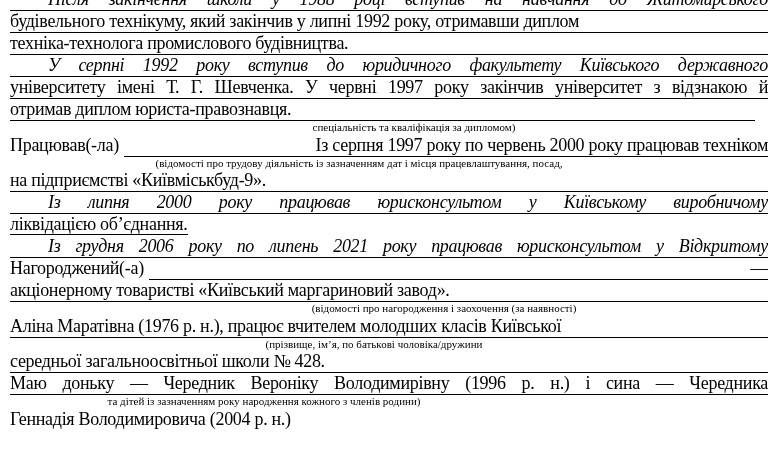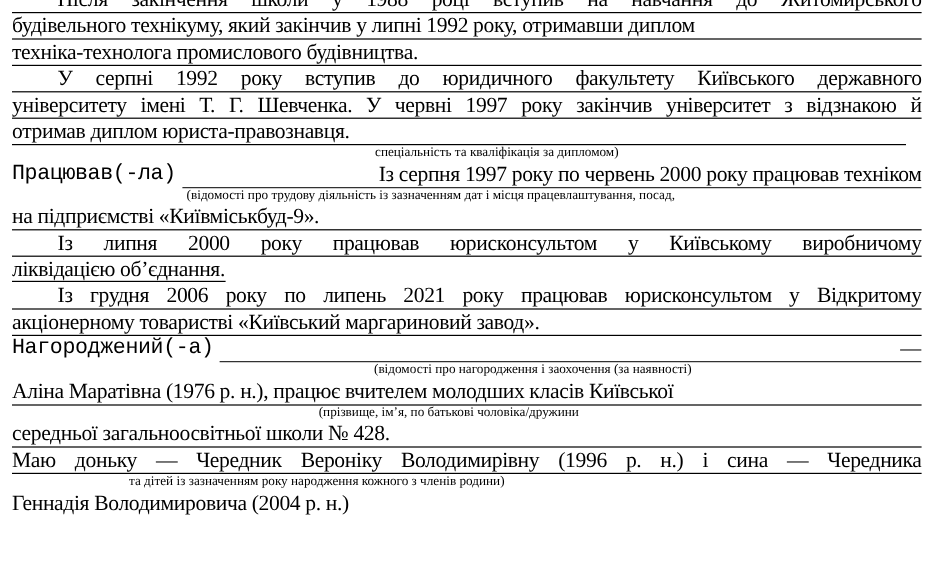--- a/index.html
+++ b/index.html
@@ -7,25 +7,25 @@
     position:relative; width:780px; height:470px; overflow:hidden;
     background:#ffffff; color:#000;
     font-family:"Liberation Serif","DejaVu Serif",serif;
   }
   .doc { position:absolute; top:-11px; left:10px; width:758px; }
   .row {
     box-sizing:border-box; height:22px; line-height:21px;
     font-size:18px; letter-spacing:-0.3px; white-space:nowrap; overflow:hidden;
   }
   .u   { border-bottom:1.5px solid #000; }
-  .ind { text-indent:38px; }
+  .ind { text-indent:38px;font-style:italic; }
   .j   { text-align:justify; text-align-last:justify; white-space:normal; }
   .end14 { margin-right:13px; }
   .rowflex { display:flex; align-items:stretch; }
-  .rowflex .label { white-space:pre;font-family:Liberation Mono, monospace; }
+  .rowflex .label { white-space:pre; }
   .rowflex .fill  {
     box-sizing:border-box; flex:1 1 auto; margin-left:5px;
     border-bottom:1.5px solid #000; overflow:hidden; white-space:nowrap;text-align:right;
   }
   .rowflex .fill.j { white-space:normal; }
   .dashpad { padding-left:25px; }
   .su { border-bottom:1.5px solid #000;text-align:center; }
   .cap {
     position:relative; height:13.5px; line-height:13px;
     font-size:11px; letter-spacing:0; text-align:center; white-space:nowrap;
@@ -52,26 +52,26 @@
 
     <div class="row rowflex">
       <span class="label">Працював(-ла)</span>
       <span class="fill">Із серпня 1997 року по червень 2000 року працював техніком</span>
     </div>
     <div class="cap capc2">(відомості про трудову діяльність із зазначенням дат і місця працевлаштування, посад,</div>
     <div class="row u"><span>на підприємстві «Київміськбуд-9».</span></div>
     <div class="row u j ind"><span>Із липня 2000 року працював юрисконсультом у Київському виробничому</span></div>
     <div class="row"><span class="su">ліквідацією об’єднання.</span></div>
     <div class="row u j ind"><span>Із грудня 2006 року по липень 2021 року працював юрисконсультом у Відкритому</span></div>
-    <div class="row u"><span>акціонерному товаристві «Київський маргариновий завод».</span></div>
-
     <div class="row rowflex">
       <span class="label">Нагороджений(-а)</span>
       <span class="fill dashpad"><span>—</span></span>
     </div>
+
+    <div class="row u"><span>акціонерному товаристві «Київський маргариновий завод».</span></div>
     <div class="cap capc3">(відомості про нагородження і заохочення (за наявності)</div>
 
     <div class="row u"><span>Аліна Маратівна (1976 р. н.), працює вчителем молодших класів Київської</span></div>
     <div class="cap capc4">(прізвище, ім’я, по батькові чоловіка/дружини</div>
     <div class="row u"><span>середньої загальноосвітньої школи № 428.</span></div>
     <div class="row u j"><span>Маю доньку — Чередник Вероніку Володимирівну (1996 р. н.) і сина — Чередника</span></div>
     <div class="cap capc5">та дітей із зазначенням року народження кожного з членів родини)</div>
     <div class="row"><span>Геннадія Володимировича (2004 р. н.)</span></div>
 
   </div>

